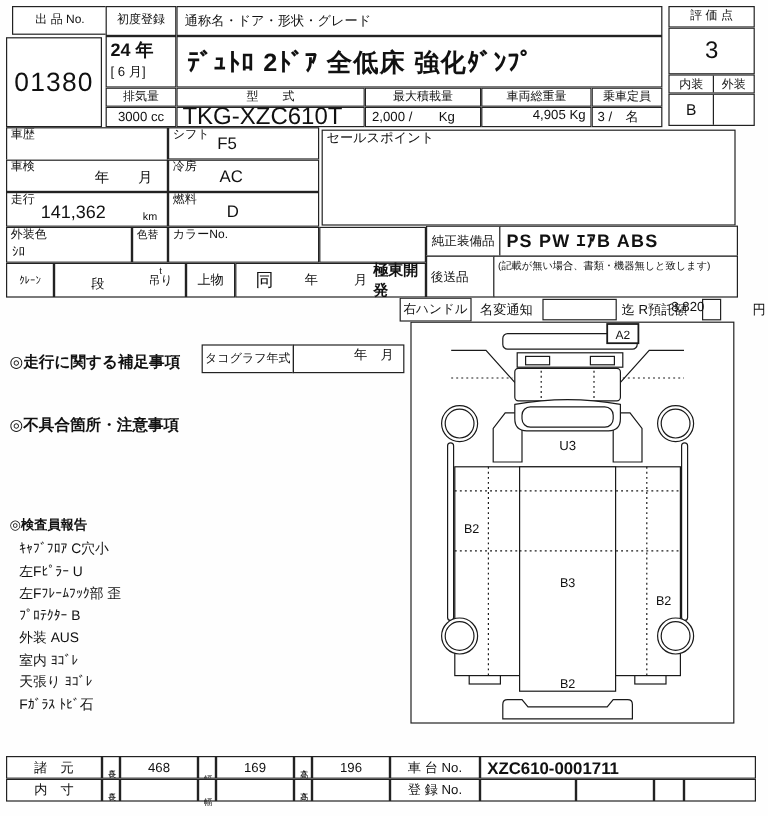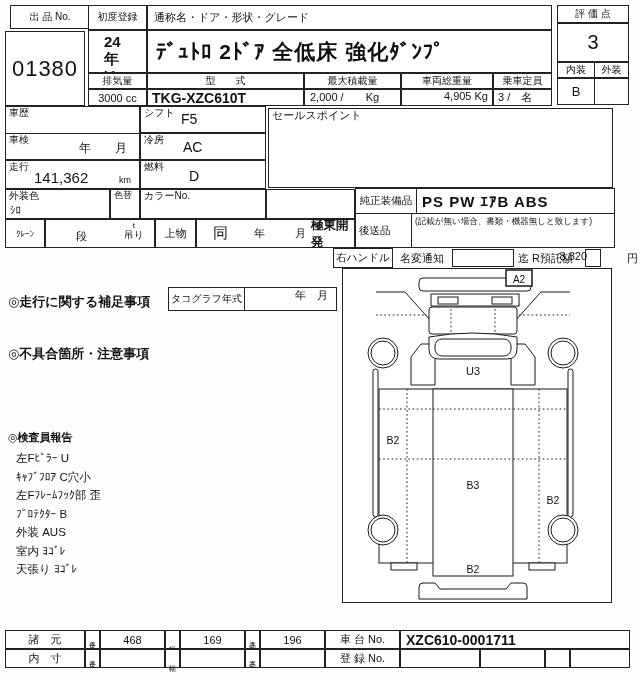--- a/index.html
+++ b/index.html
@@ -23,21 +23,21 @@
   <div class="c cen" style="left:10px;top:5px;width:80px;height:24px">
     <span class="lab">出 品 No.</span>
   </div>
   <div class="c cen" style="left:5px;top:31px;width:80px;height:75px">
     <span style="font-size:22px;letter-spacing:1px">01380</span>
   </div>
 
   <div class="c cen" style="left:88px;top:5px;width:59px;height:25px">
     <span class="lab">初度登録</span>
   </div>
-  <div class="c" style="left:88px;top:30px;width:59px;height:43px;padding:2px 15px">
+  <div class="c" style="left:88px;top:30px;width:59px;height:43px;padding:2px 3px">
     <div style="font-size:15px;font-weight:600">24 年</div>
     <div style="font-size:11px">[ 6 月]</div>
   </div>
 
   <div class="c lft" style="left:147px;top:5px;width:405px;height:25px;padding-left:6px">
     <span style="font-size:11px">通称名・ドア・形状・グレード</span>
   </div>
   <div class="c lft" style="left:147px;top:30px;width:405px;height:43px;padding-left:8px">
     <span style="font-size:21px;font-weight:700;letter-spacing:1px">ﾃﾞｭﾄﾛ 2ﾄﾞｱ 全低床 強化ﾀﾞﾝﾌﾟ</span>
   </div>
@@ -46,21 +46,21 @@
     <span class="lab">排気量</span>
   </div>
   <div class="c cen" style="left:88px;top:89px;width:59px;height:17px">
     <span style="font-size:11px">3000 cc</span>
   </div>
 
   <div class="c cen" style="left:147px;top:73px;width:157px;height:16px">
     <span class="lab">型　　式</span>
   </div>
   <div class="c lft" style="left:147px;top:89px;width:157px;height:17px;padding-left:4px">
-    <span style="font-size:14px;font-weight:700">TKG-XZC610T</span>
+    <span style="font-size:20px;font-weight:400">TKG-XZC610T</span>
   </div>
 
   <div class="c cen" style="left:304px;top:73px;width:97px;height:16px">
     <span class="lab">最大積載量</span>
   </div>
   <div class="c lft" style="left:304px;top:89px;width:97px;height:17px;padding-left:5px">
     <span style="font-size:11px">2,000 /　　Kg</span>
   </div>
 
   <div class="c cen" style="left:401px;top:73px;width:92px;height:16px">
@@ -184,27 +184,28 @@
     <span style="font-size:10px">タコグラフ年式</span>
   </div>
   <div class="c rgt" style="left:244px;top:287px;width:93px;height:24px;padding-right:8px">
     <span style="font-size:11px">年　月</span>
   </div>
 
   <span class="nb" style="left:8px;top:345px;font-size:13px;font-weight:600">◎不具合箇所・注意事項</span>
   <span class="nb" style="left:8px;top:430px;font-size:11px;font-weight:600">◎検査員報告</span>
 
   <div class="nb" style="left:16px;top:449px;width:300px;line-height:18.5px;font-size:11.5px">
+    <div>ｷｬﾌﾞﾌﾛｱ C穴小</div>
     <div>左Fﾋﾟﾗｰ U</div>
-    <div>ｷｬﾌﾞﾌﾛｱ C穴小</div>
     <div>左Fﾌﾚｰﾑﾌｯｸ部 歪</div>
     <div>ﾌﾟﾛﾃｸﾀｰ B</div>
     <div>外装 AUS</div>
     <div>室内 ﾖｺﾞﾚ</div>
     <div>天張り ﾖｺﾞﾚ</div>
+    <div>Fｶﾞﾗｽ ﾄﾋﾞ石</div>
   </div>
 
   <div class="c" style="left:342px;top:268px;width:270px;height:335px">
     <svg width="268" height="333" viewBox="0 0 268 333">
       <g stroke="#1a1a1a" stroke-width="1" fill="none">
 
         <path d="M33,23 H62 L88,52"></path>
         <path d="M227,23 H198 L172,52"></path>
         <path d="M33,46 H84" stroke-dasharray="1.6 2.6"></path>
         <path d="M176,46 H227" stroke-dasharray="1.6 2.6"></path>

